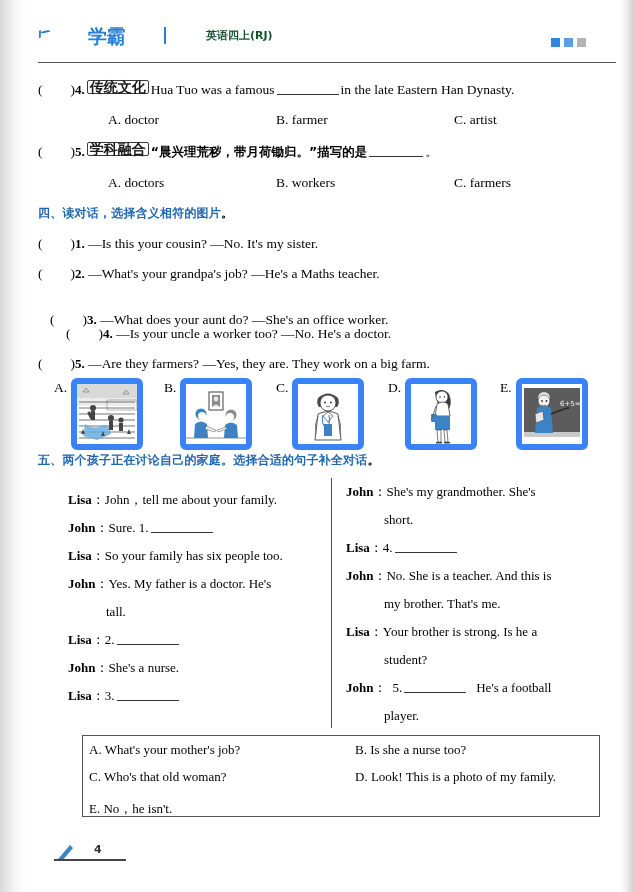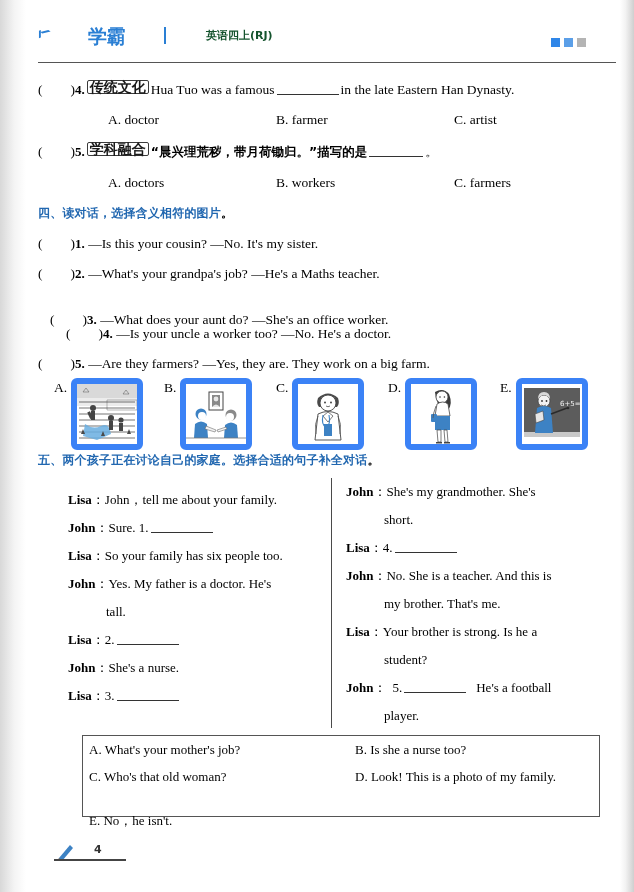--- a/index.html
+++ b/index.html
@@ -494,21 +494,21 @@
         <span class="spk">John</span><span>：</span><span style="display:inline-block;width:6px"></span><span>5.</span><span class="blank"></span><span style="display:inline-block;width:8px"></span><span>He's  a  football</span>
       </div>
       <div class="dlg-line" style="top:224px; left:38px;">player.</div>
     </div>
 
     <div class="ansbox">
       <div class="ans-item" style="left:6px; top:6px;">A. What's your mother's job?</div>
       <div class="ans-item" style="left:272px; top:6px;">B. Is she a nurse too?</div>
       <div class="ans-item" style="left:6px; top:33px;">C. Who's that old woman?</div>
       <div class="ans-item" style="left:272px; top:33px;">D. Look! This is a photo of my family.</div>
-      <div class="ans-item" style="left:6px; top:76px;text-align:center;">E. No，he isn't.</div>
+      <div class="ans-item" style="left:6px; top:64px;text-align:center;">E. No，he isn't.</div>
     </div>
 
     <div class="footer">
       <svg class="pencil" viewBox="0 0 22 20">
         <path d="M3 16 L14 3 L17 6 L6 19 Z" fill="#3d82c4"></path>
         <path d="M2 18 L6 19 L3 16 Z" fill="#2a2a2a"></path>
       </svg>
       <span class="page-num">4</span>
       <span class="foot-rule"></span>
     </div>

